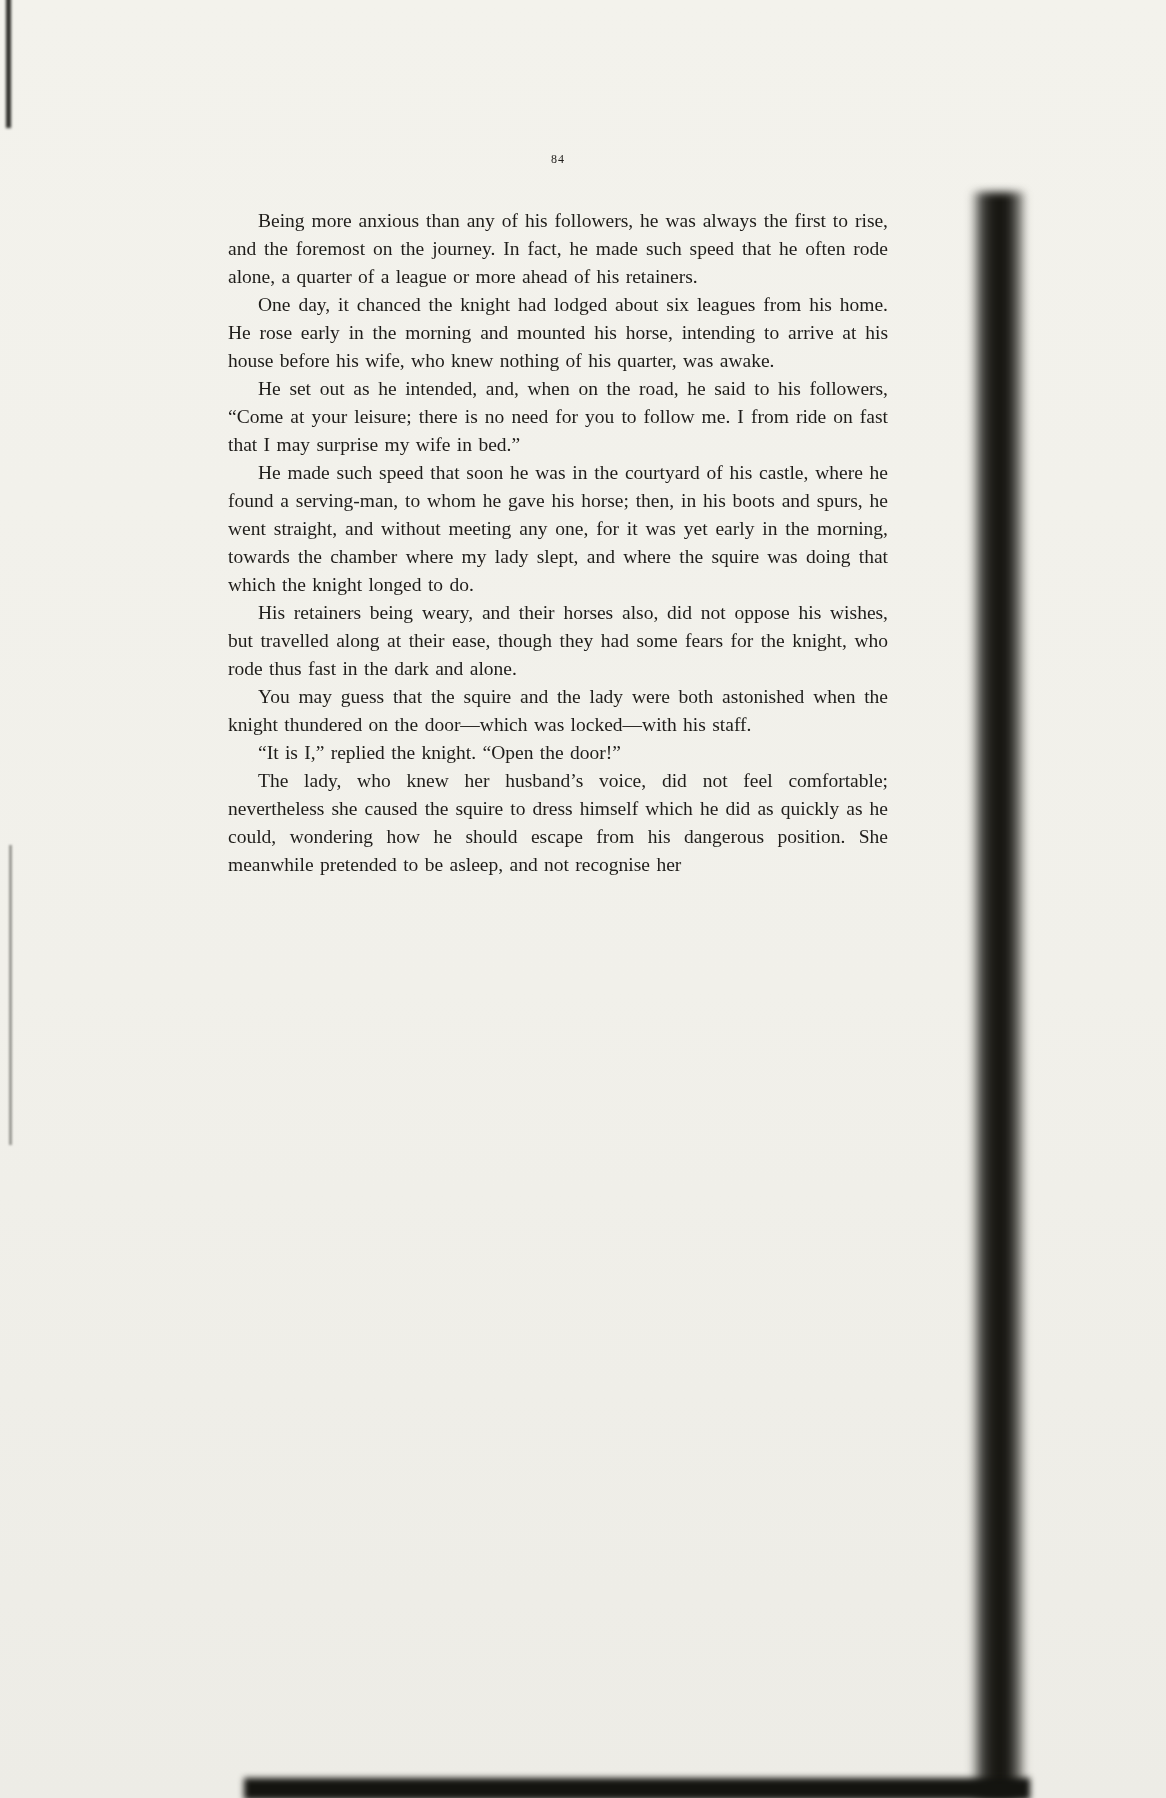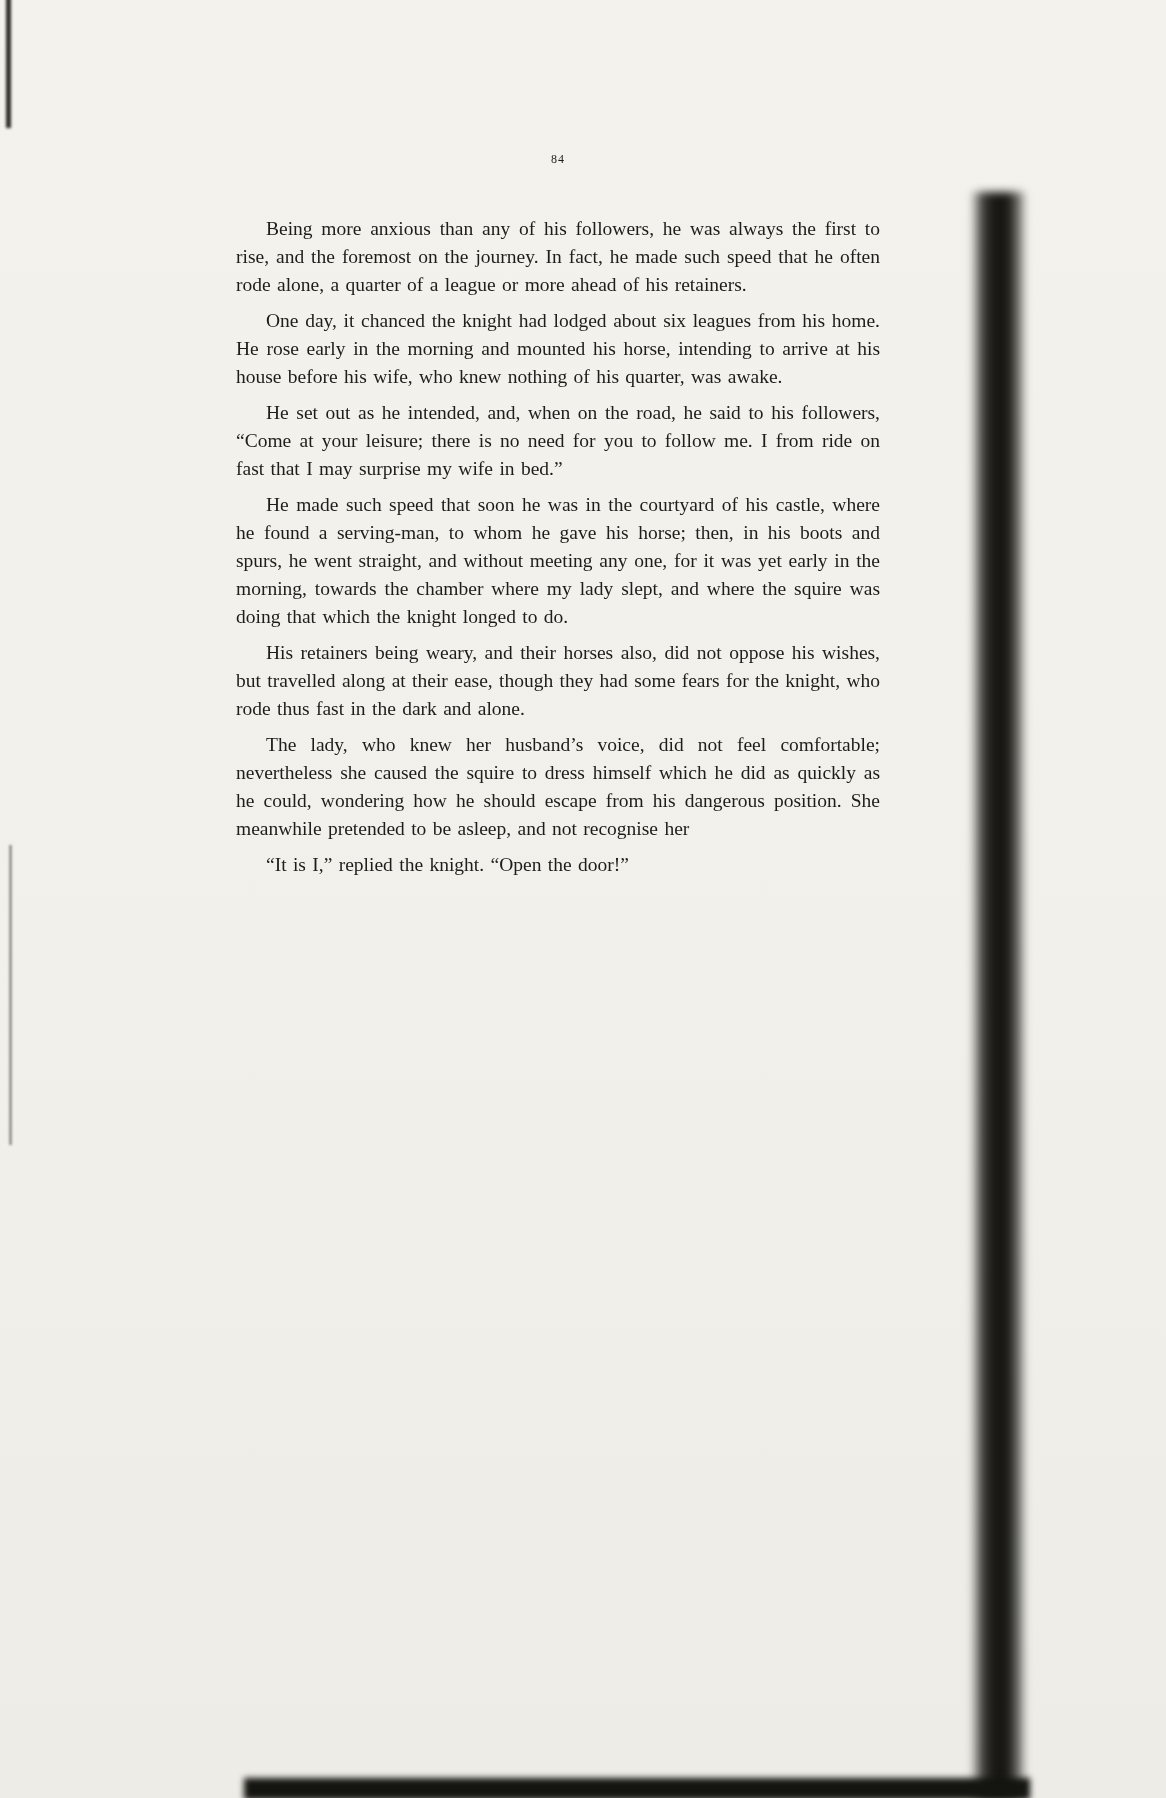--- a/index.html
+++ b/index.html
@@ -29,21 +29,21 @@
   .text-block {
     position: absolute;
     top: 207px;
     left: 228px;
     width: 660px;
     font-size: 19.5px;
     line-height: 28px;
     word-spacing: 1.5px;
   }
   .text-block p {
-    margin: 8px;
+    margin: 0;
     text-indent: 30px;
     text-align: justify;
   }
 
   
   .shadow-right {
     position: absolute;
     left: 972px;
     top: 192px;
     width: 52px;
@@ -90,22 +90,23 @@
 <div>
 
   <div class="page-number">84</div>
 
   <div class="text-block">
       <p>Being more anxious than any of his followers, he was always the first to rise, and the foremost on the journey.  In fact, he made such speed that he often rode alone, a quarter of a league or more ahead of his retainers.</p>
       <p>One day, it chanced the knight had lodged about six leagues from his home.  He rose early in the morning and mounted his horse, intending to arrive at his house before his wife, who knew nothing of his quarter, was awake.</p>
       <p>He set out as he intended, and, when on the road, he said to his followers, “Come at your leisure; there is no need for you to follow me.  I from ride on fast that I may surprise my wife in bed.”</p>
       <p>He made such speed that soon he was in the courtyard of his castle, where he found a serving-man, to whom he gave his horse; then, in his boots and spurs, he went straight, and without meeting any one, for it was yet early in the morning, towards the chamber where my lady slept, and where the squire was doing that which the knight longed to do.</p>
       <p>His retainers being weary, and their horses also, did not oppose his wishes, but travelled along at their ease, though they had some fears for the knight, who rode thus fast in the dark and alone.</p>
+      <p>You may guess that the squire and the lady were both astonished when the knight thundered on the door—which was locked—with his staff.</p>
+      <p>“It is I,” replied the knight.  “Open the door!”</p>
       <p>The lady, who knew her husband’s voice, did not feel comfortable; nevertheless she caused the squire to dress himself which he did as quickly as he could, wondering how he should escape from his dangerous position.  She meanwhile pretended to be asleep, and not recognise her</p>
-      <p>“It is I,” replied the knight.  “Open the door!”</p>
     </div>
 
   <div class="shadow-right"></div>
 
   <div class="shadow-bottom"></div>
 
   <div class="edge-left-top"></div>
 
   <div class="edge-left-mid"></div>
 

